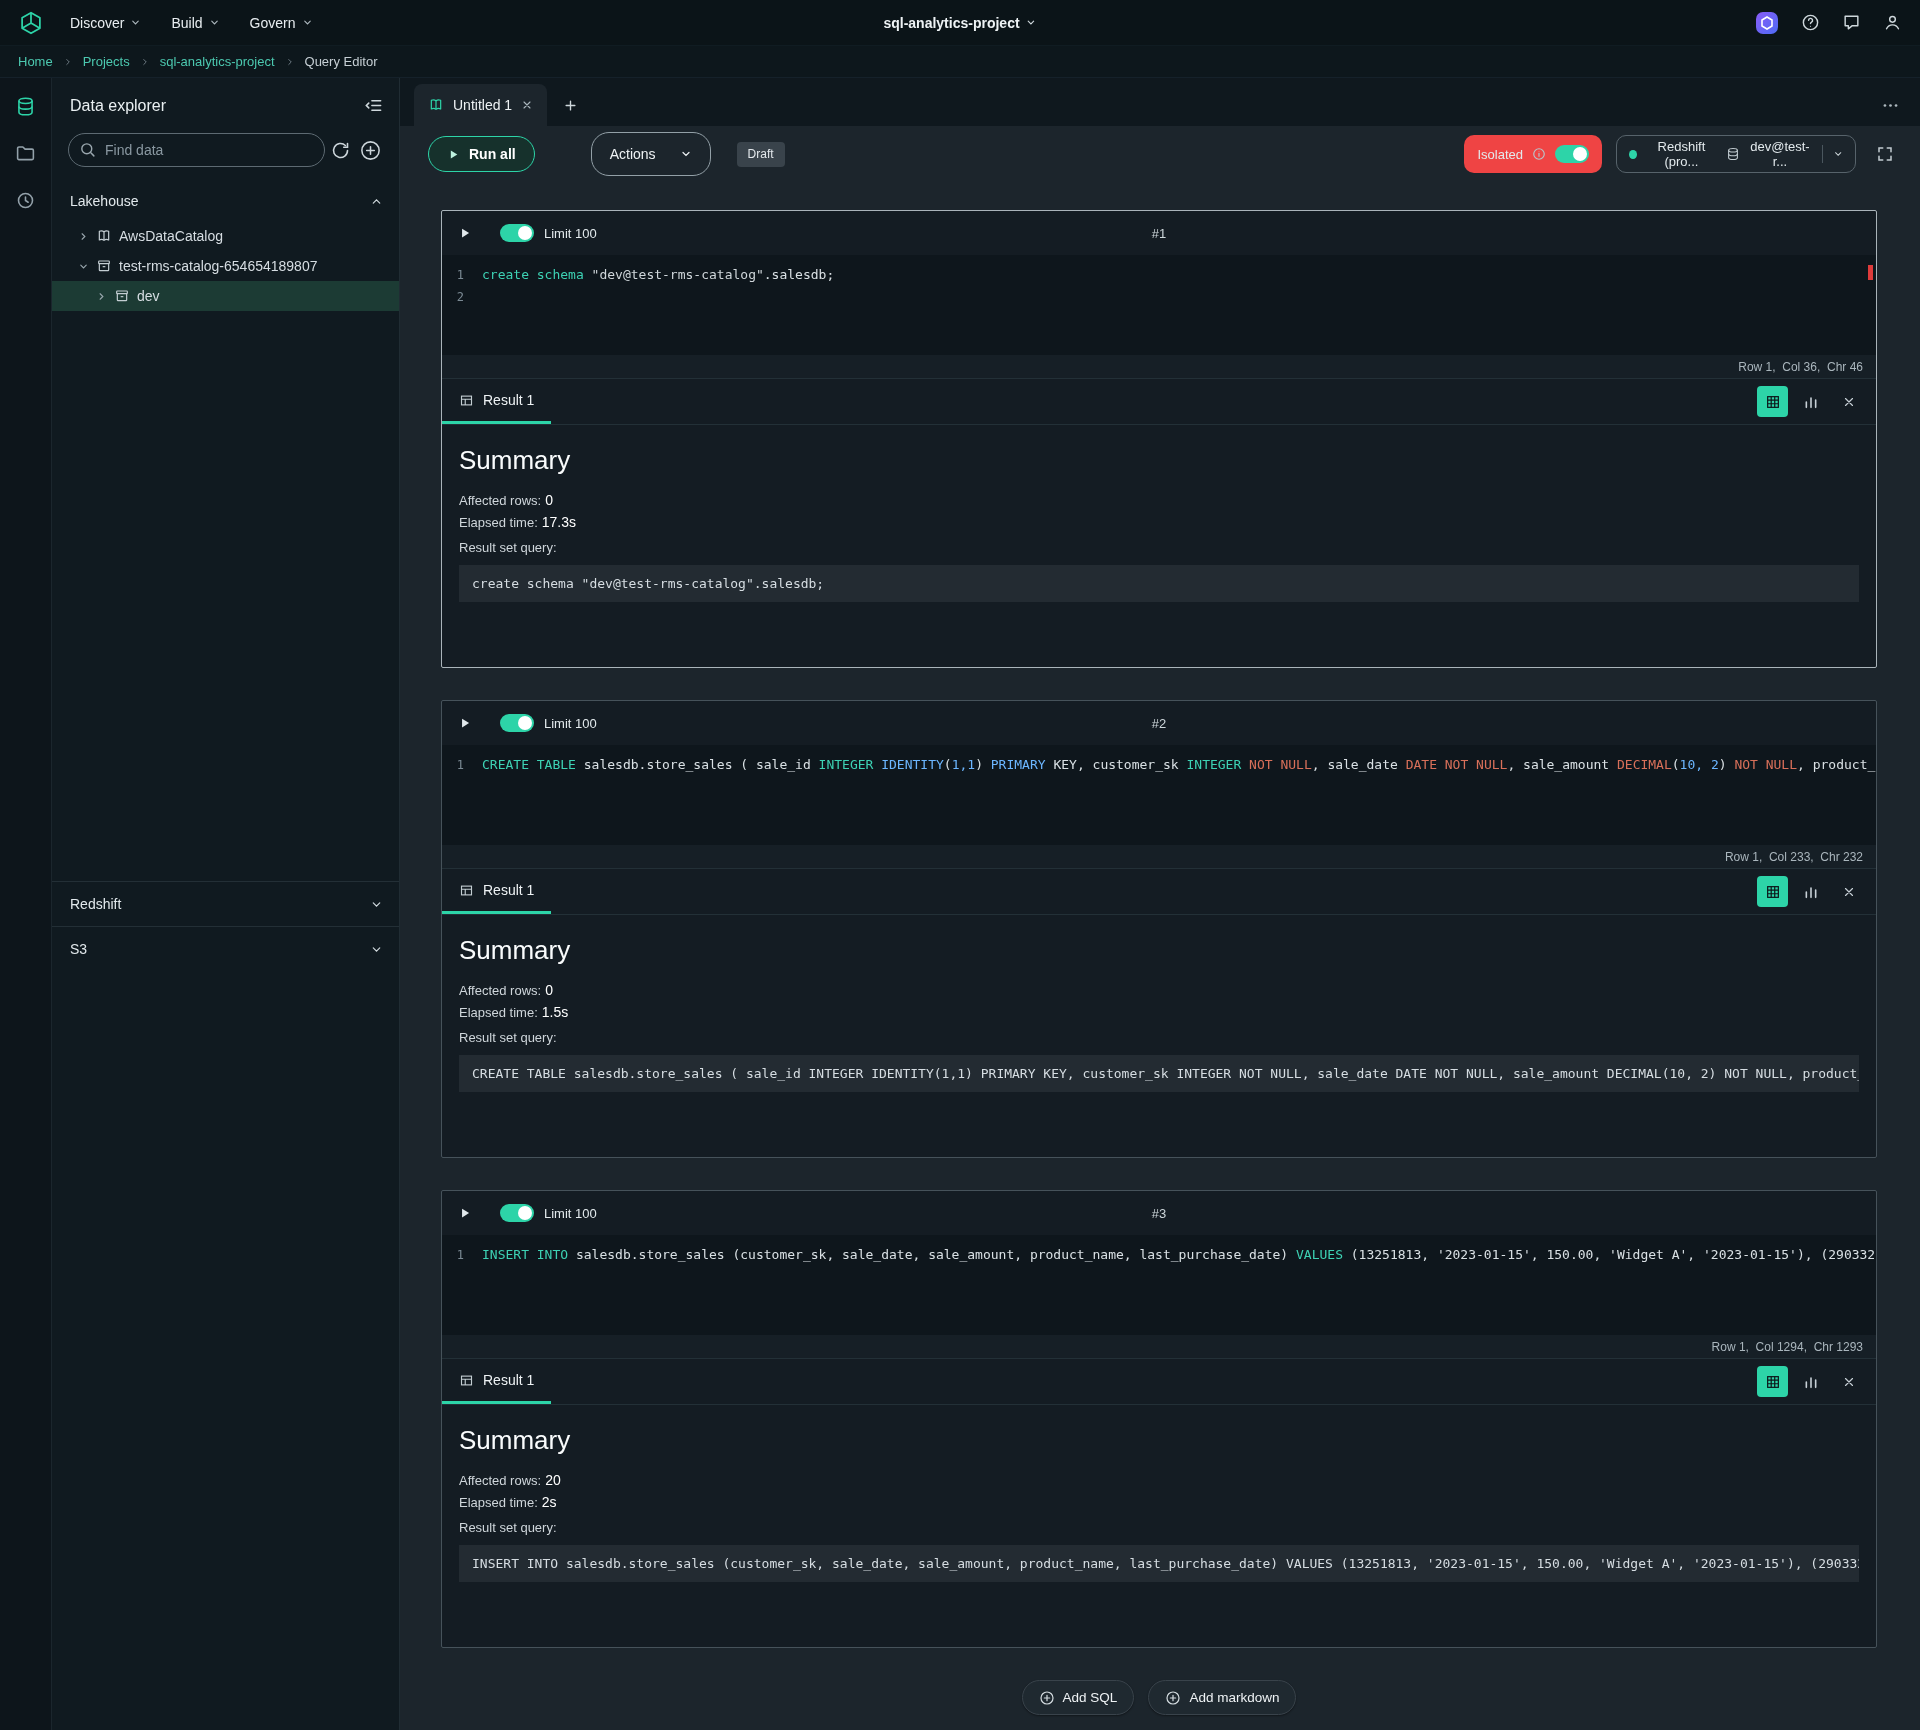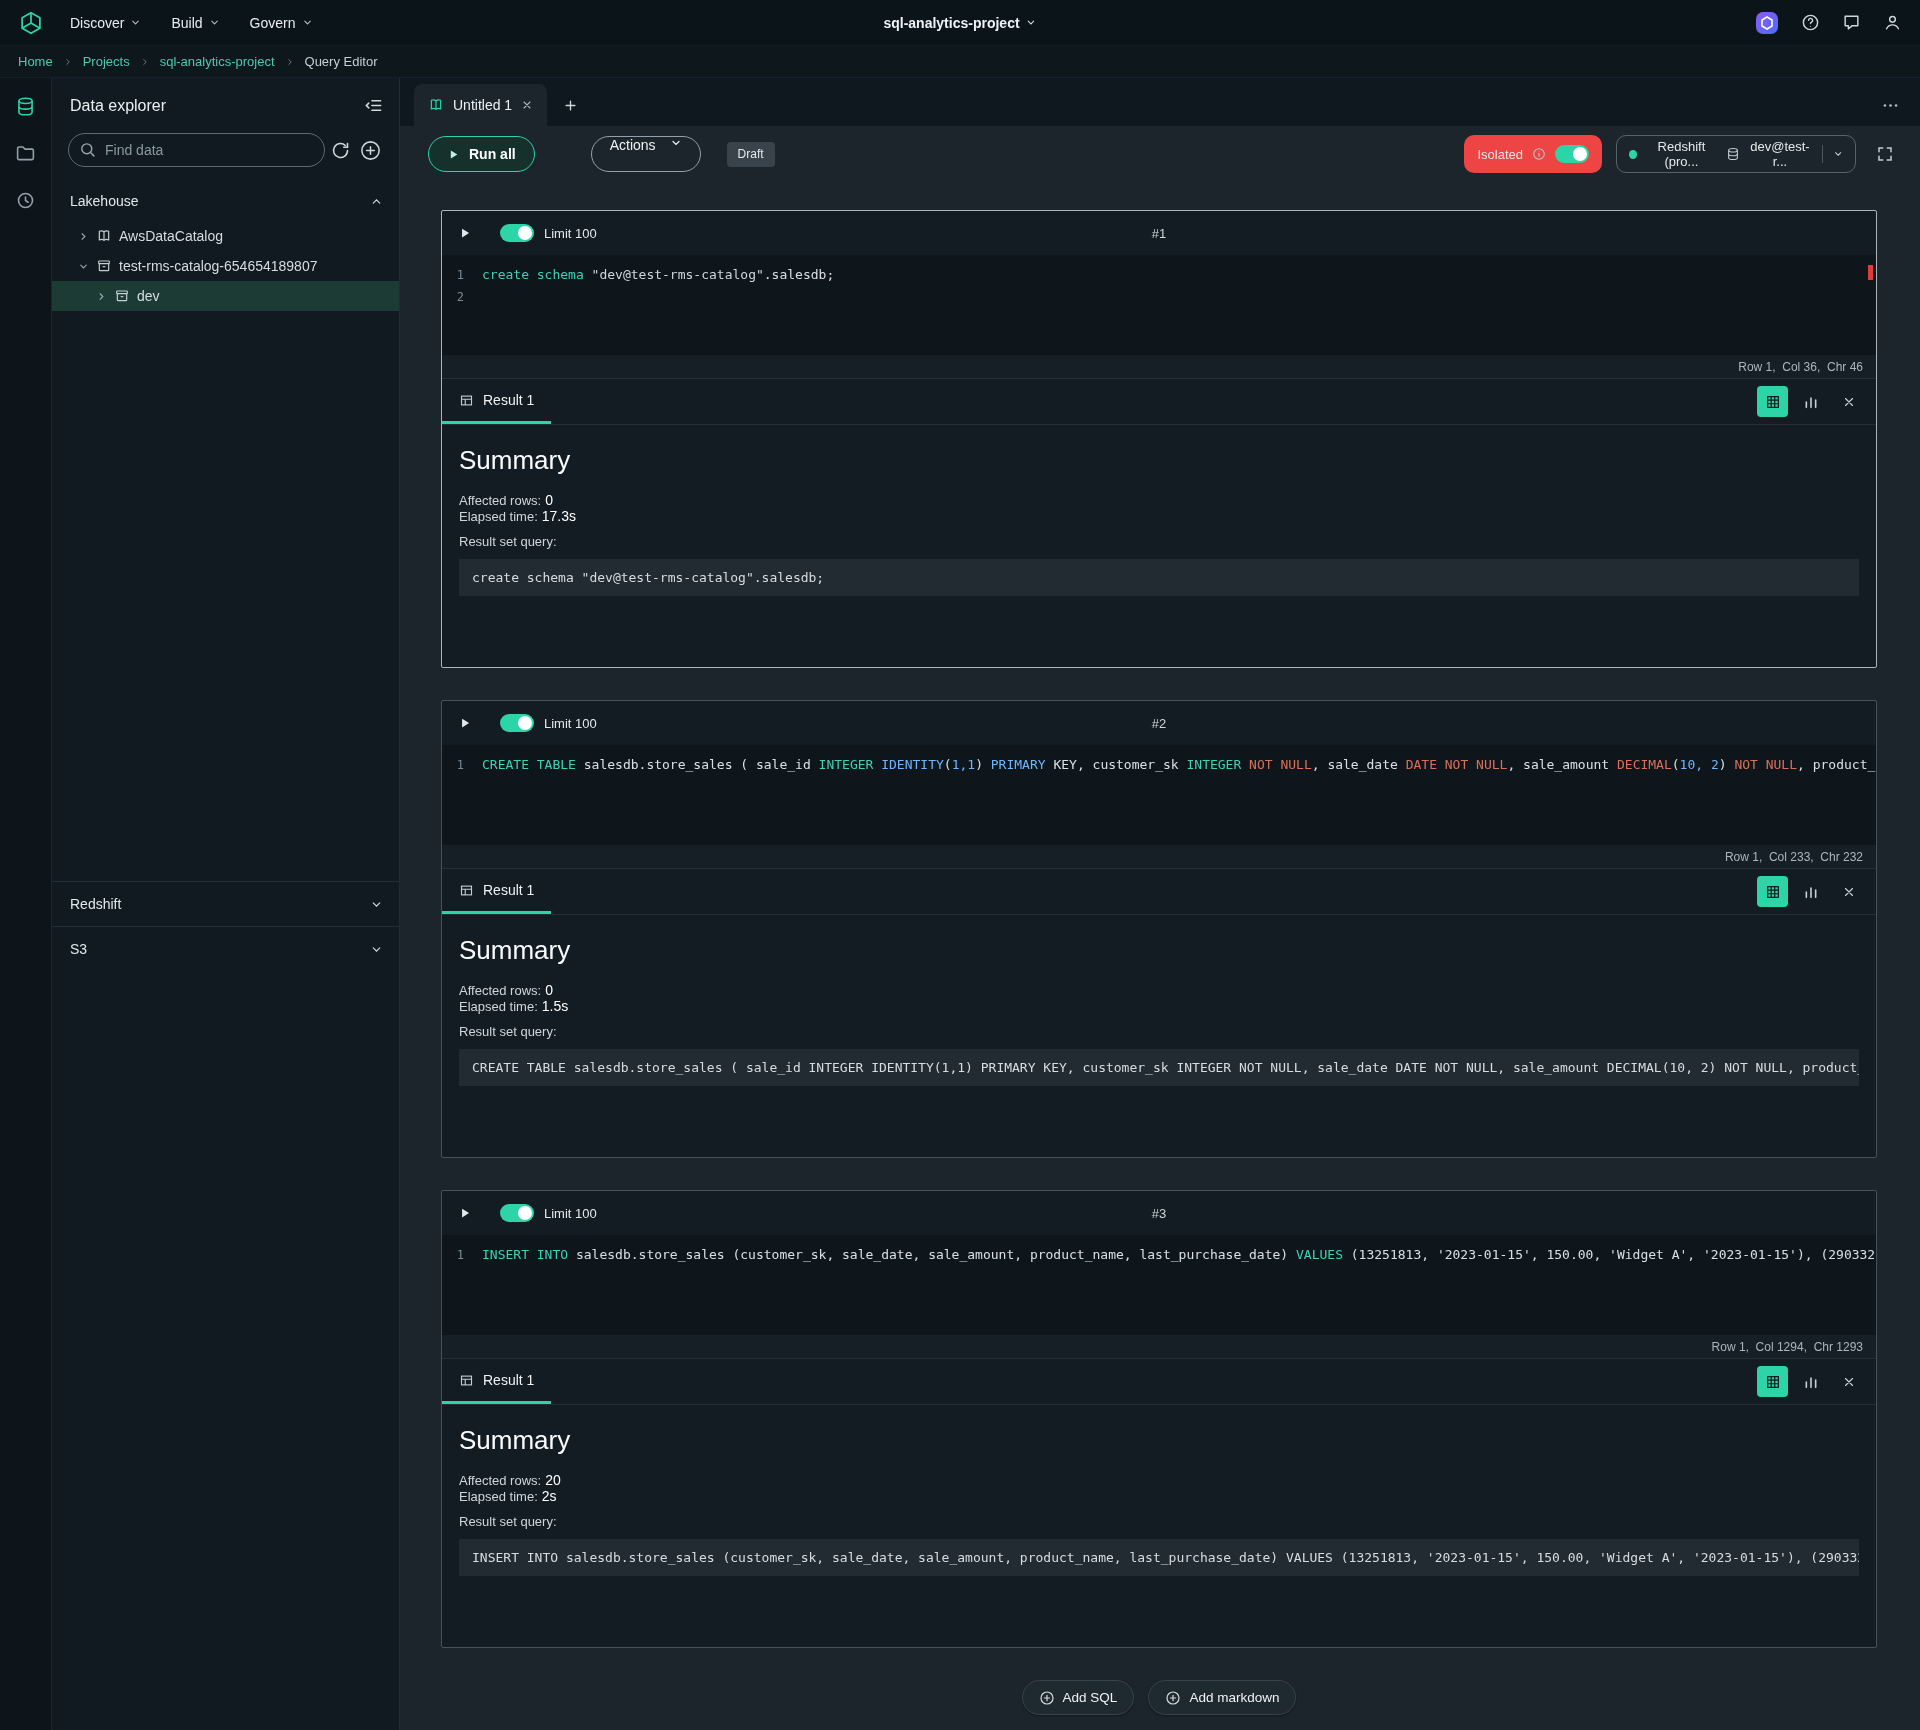--- a/index.html
+++ b/index.html
@@ -76,21 +76,21 @@
   .tab{height:42px;background:var(--bg-main);display:flex;align-items:center;gap:9px;padding:0 14px;border-radius:8px 8px 0 0;font-size:14px;color:#eef2f4}
   .tab .tab-icon{color:var(--accent)}
   .tab .tab-close{color:#aab6bd}
   .new-tab{height:42px;display:flex;align-items:center;padding:0 16px;color:#cfd8dc}
   .strip-spacer{flex:1}
   .more-btn{height:42px;display:flex;align-items:center;padding:0 20px;color:#aeb9bf}
 
   .toolbar{height:56px;background:var(--bg-main);display:flex;align-items:center;padding:0 26px 0 28px;gap:14px}
   .run-all{height:36px;display:flex;align-items:center;gap:9px;padding:0 18px;border:1px solid var(--accent);border-radius:18px;background:#16312c;color:#fff;font-size:14px;font-weight:700}
   .run-all svg{color:#bdf2de}
-  .actions-btn{height:36px;display:flex;align-items:flex-start;gap:14px;padding:0 18px;margin-left:42px;border:1px solid #93a0a7;border-radius:18px;color:#eef2f4;font-size:14px}
+  .actions-btn{height:44px;display:flex;align-items:center;gap:24px;padding:0 18px;margin-left:42px;border:1px solid #93a0a7;border-radius:18px;color:#eef2f4;font-size:14px}
   .draft-badge{height:25px;display:flex;align-items:center;padding:0 11px;background:#39434b;border-radius:4px;font-size:12px;color:#e3e8ec;margin-left:12px}
   .toolbar-spacer{flex:1}
   .isolated{height:38px;display:flex;align-items:center;gap:9px;background:#ef4444;border-radius:10px;padding:0 13px;font-size:13px;color:#e2e9ec}
   .isolated .info{color:#b9c4ca}
   .toggle{width:34px;height:18px;border-radius:9px;background:#39424a;position:relative;flex:0 0 auto}
   .toggle.on{background:var(--accent)}
   .toggle .knob{position:absolute;top:2px;left:2px;width:14px;height:14px;border-radius:50%;background:#e7edf0}
   .toggle.on .knob{left:auto;right:2px;background:#ffffff}
   .conn{height:38px;display:flex;align-items:center;gap:8px;border:1px solid #57636b;border-radius:10px;padding:0 12px;font-size:13px;color:#e2e9ec;max-width:240px}
   .conn .dot{width:9px;height:9px;border-radius:50%;background:var(--accent)}
@@ -119,21 +119,21 @@
   .status-row{height:24px;background:var(--bg-status);display:flex;justify-content:flex-end;align-items:center;padding-right:13px;border-bottom:1px solid var(--border-soft)}
   .status-text{font-size:12px;color:#aab6bd;white-space:pre}
   .result-bar{height:46px;display:flex;align-items:center;border-bottom:1px solid var(--border-soft)}
   .result-tab{height:100%;display:flex;align-items:center;gap:9px;padding:0 17px;font-size:14px;color:#eef2f4;border-bottom:3px solid var(--accent)}
   .result-tab .r-icon{color:#c3cdd2}
   .result-actions{margin-left:auto;display:flex;align-items:center;gap:7px;padding-right:12px}
   .view-btn{width:31px;height:31px;display:flex;align-items:center;justify-content:center;border-radius:4px;color:#c7d0d6}
   .view-btn.selected{background:var(--accent);color:#0c1418}
   .summary{padding:20px 17px 24px;min-height:242px}
   .summary h2{margin:0 0 16px;font-size:26px;font-weight:500;color:#fafcfd;font-family:"Liberation Sans",sans-serif}
-  .stat{font-size:13px;color:#cfd6db;margin:0 0}
+  .stat{font-size:13px;color:#cfd6db;margin:6px 0}
   .stat .stat-val{font-size:14px;color:#ffffff;margin-left:4px}
   .query-label{margin-top:10px}
   .query-block{margin-top:10px;background:var(--bg-query);padding:11px 13px;font-family:"DejaVu Sans Mono",monospace;font-size:13px;color:#d6dde2;white-space:nowrap;overflow:hidden}
 
   
   .add-row{display:flex;justify-content:center;gap:14px;margin:6px 0 0}
   .add-btn{height:35px;display:flex;align-items:center;gap:8px;padding:0 16px;background:#1f2930;border:1px solid #39434b;border-radius:18px;color:#eef2f4;font-size:13.5px;box-shadow:0 1px 2px rgba(0,0,0,.4)}
   .add-btn svg{color:#d5dde1}
 </style>
 </head>

